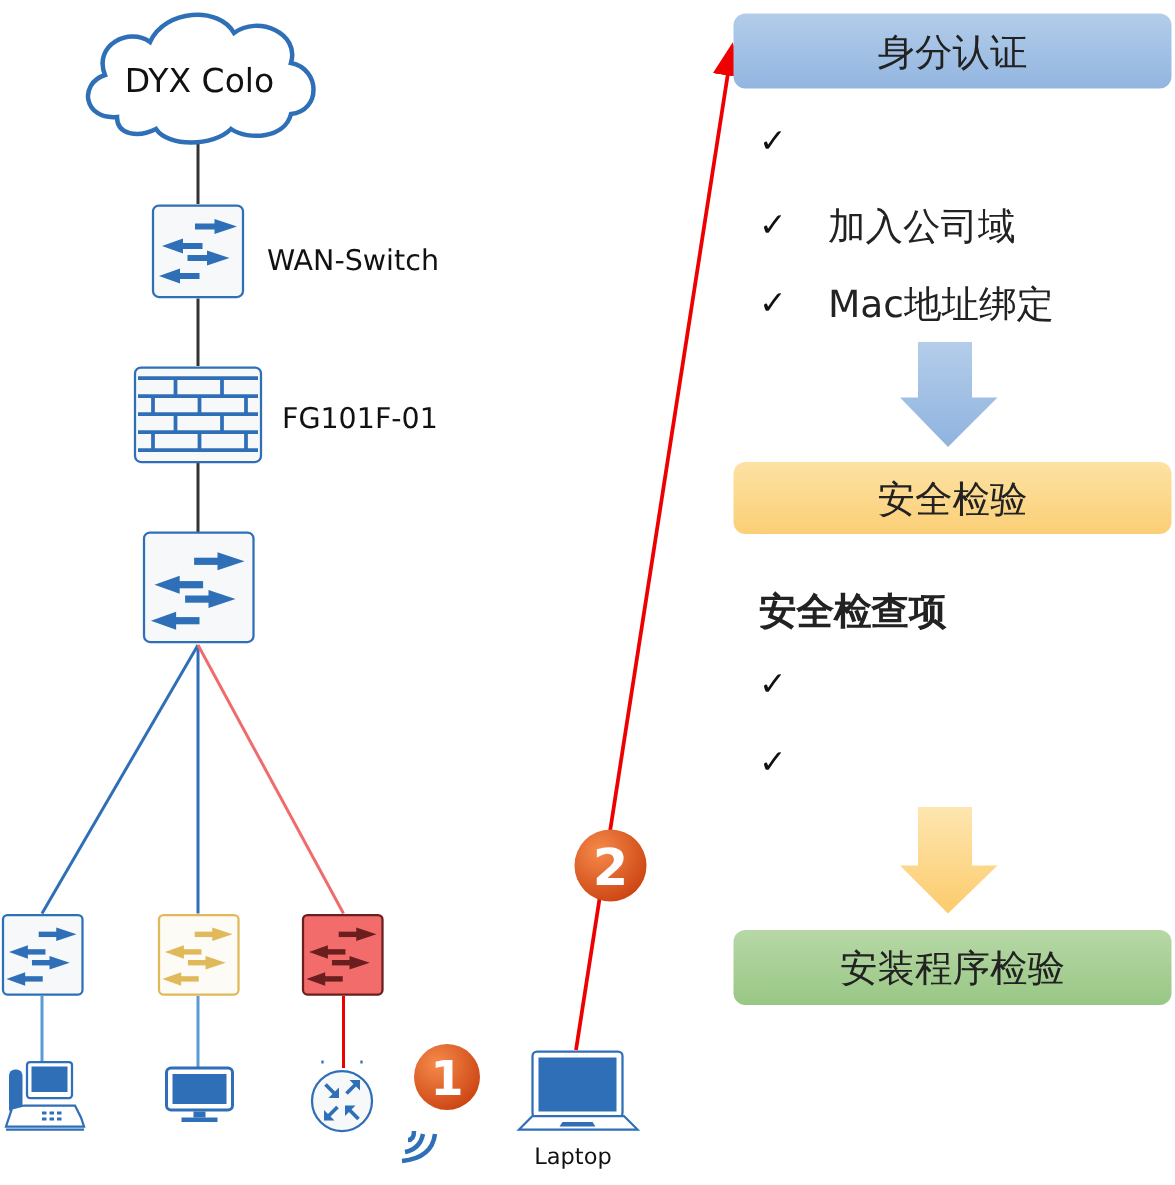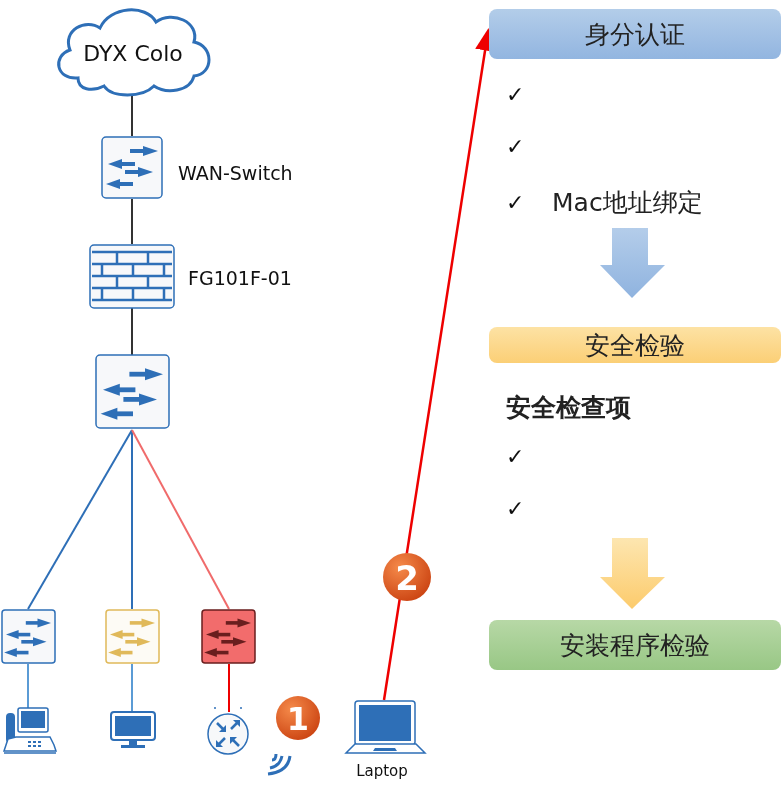--- a/index.html
+++ b/index.html
@@ -222,27 +222,28 @@
 
 <div class="flow-box box-blue" style="left:489px; top:9px; width:292px; height:50px;">
   <span>身分认证</span>
 </div>
 
 <div class="check-item" style="left:506px; top:82px;">
   <span class="check-mark">✓</span>
 </div>
 <div class="check-item" style="left:506px; top:134px;">
   <span class="check-mark">✓</span>
+  <span>加入公司域</span>
 </div>
 <div class="check-item" style="left:506px; top:186px;">
   <span class="check-mark">✓</span>
   <span>Mac地址绑定</span>
 </div>
 
-<div class="flow-box box-orange" style="left:489px; top:327px; width:292px; height:36px;">
+<div class="flow-box box-orange" style="left:489px; top:308px; width:292px; height:48px;">
   <span>安全检验</span>
 </div>
 
 <div class="plain-item" style="left:506px; top:391px;">安全检查项</div>
 
 <div class="check-item" style="left:506px; top:444px;">
   <span class="check-mark">✓</span>
 </div>
 <div class="check-item" style="left:506px; top:496px;">
   <span class="check-mark">✓</span>

